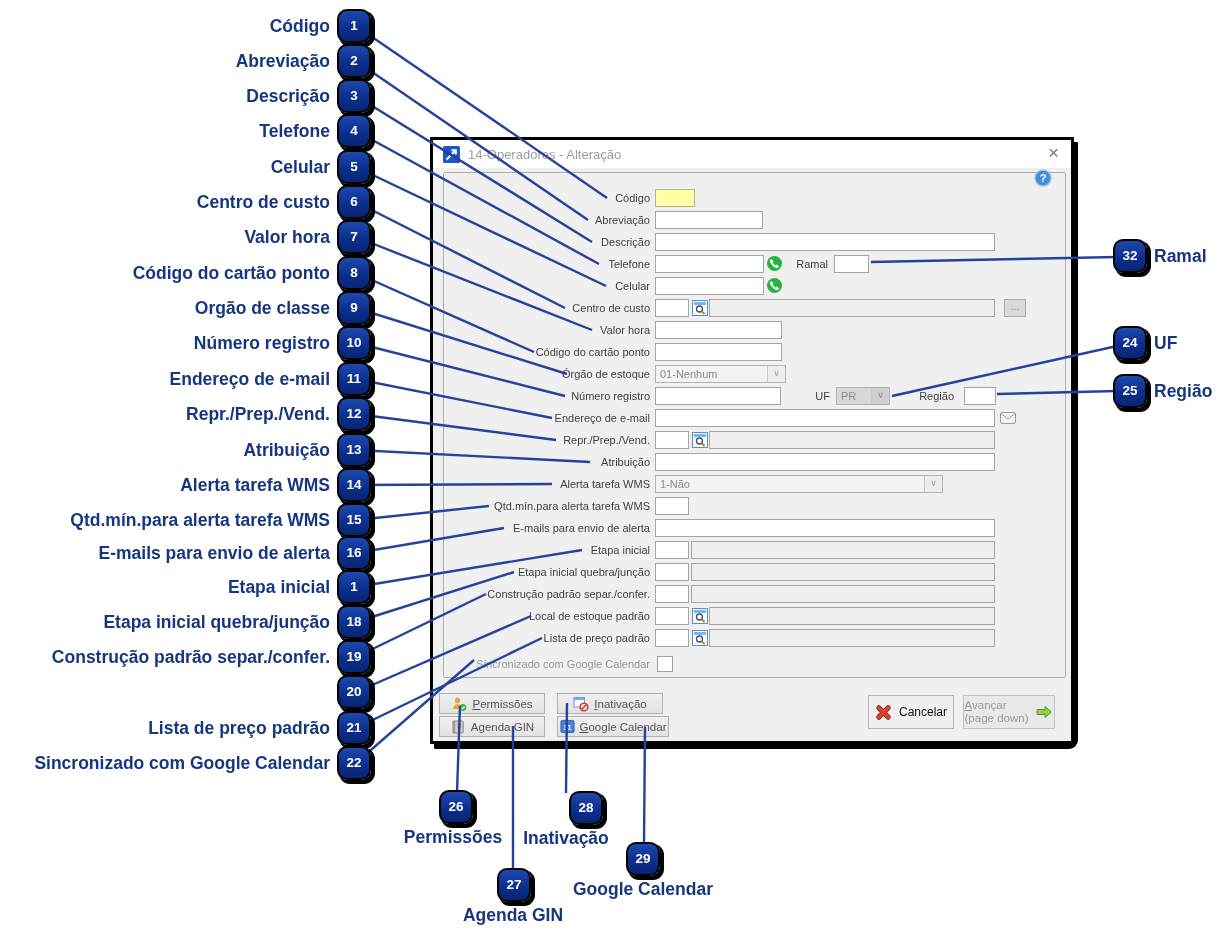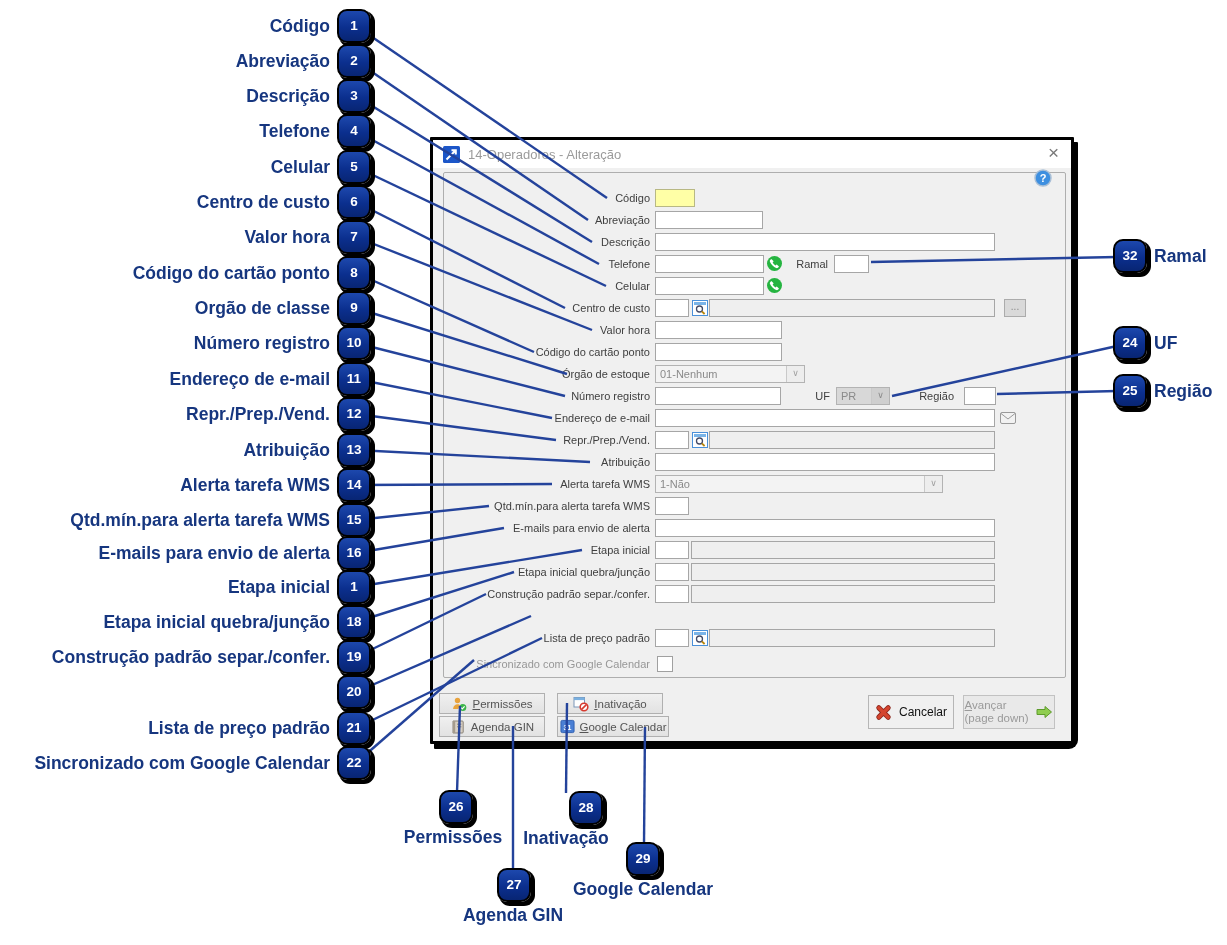--- a/index.html
+++ b/index.html
@@ -164,21 +164,21 @@
       <div class="row" style="top:153px">
         <span class="fl">Valor hora</span>
         <span class="inp" style="left:222px;width:127px"></span>
       </div>
       <div class="row" style="top:175px">
         <span class="fl">Código do cartão ponto</span>
         <span class="inp" style="left:222px;width:127px"></span>
       </div>
       <div class="row" style="top:197px">
         <span class="fl">Órgão de estoque</span>
-        <span class="combo" style="left:222px;width:150px">
+        <span class="combo" style="left:222px;width:131px">
           <span class="val">01-Nenhum</span>
           <span class="chev">∨</span>
         </span>
       </div>
       <div class="row" style="top:219px">
         <span class="fl">Número registro</span>
         <span class="inp" style="left:222px;width:126px"></span>
         <span class="ilabel" style="left:373px;width:24px">UF</span>
         <span class="combo gray" style="left:403px;width:54px">
           <span class="val">PR</span>
@@ -234,20 +234,33 @@
       </div>
       <div class="row" style="top:395px">
         <span class="fl">Etapa inicial quebra/junção</span>
         <span class="inp" style="left:222px;width:34px"></span>
         <span class="inp ro" style="left:258px;width:304px"></span>
       </div>
       <div class="row" style="top:417px">
         <span class="fl">Construção padrão separ./confer.</span>
         <span class="inp" style="left:222px;width:34px"></span>
         <span class="inp ro" style="left:258px;width:304px"></span>
+      </div>
+      <div class="row" style="top:439px">
+        <span class="fl">Local de estoque padrão</span>
+        <span class="inp" style="left:222px;width:34px"></span>
+        <span class="magbtn" style="left:258px">
+          <svg width="16" height="16" viewBox="0 0 16 16">
+            <rect x="0.5" y="0.5" width="15" height="15" fill="#fff" stroke="#4a90d9"></rect>
+            <rect x="2" y="2" width="12" height="3" fill="#7ab4e8"></rect>
+            <circle cx="7.5" cy="9" r="3" fill="none" stroke="#444a66" stroke-width="1.3"></circle>
+            <line x1="9.8" y1="11.3" x2="12.6" y2="14" stroke="#b8860b" stroke-width="1.8"></line>
+          </svg>
+        </span>
+        <span class="inp ro" style="left:276px;width:286px"></span>
       </div>
       <div class="row" style="top:461px">
         <span class="fl">Lista de preço padrão</span>
         <span class="inp" style="left:222px;width:34px"></span>
         <span class="magbtn" style="left:258px">
           <svg width="16" height="16" viewBox="0 0 16 16">
             <rect x="0.5" y="0.5" width="15" height="15" fill="#fff" stroke="#4a90d9"></rect>
             <rect x="2" y="2" width="12" height="3" fill="#7ab4e8"></rect>
             <circle cx="7.5" cy="9" r="3" fill="none" stroke="#444a66" stroke-width="1.3"></circle>
             <line x1="9.8" y1="11.3" x2="12.6" y2="14" stroke="#b8860b" stroke-width="1.8"></line>

